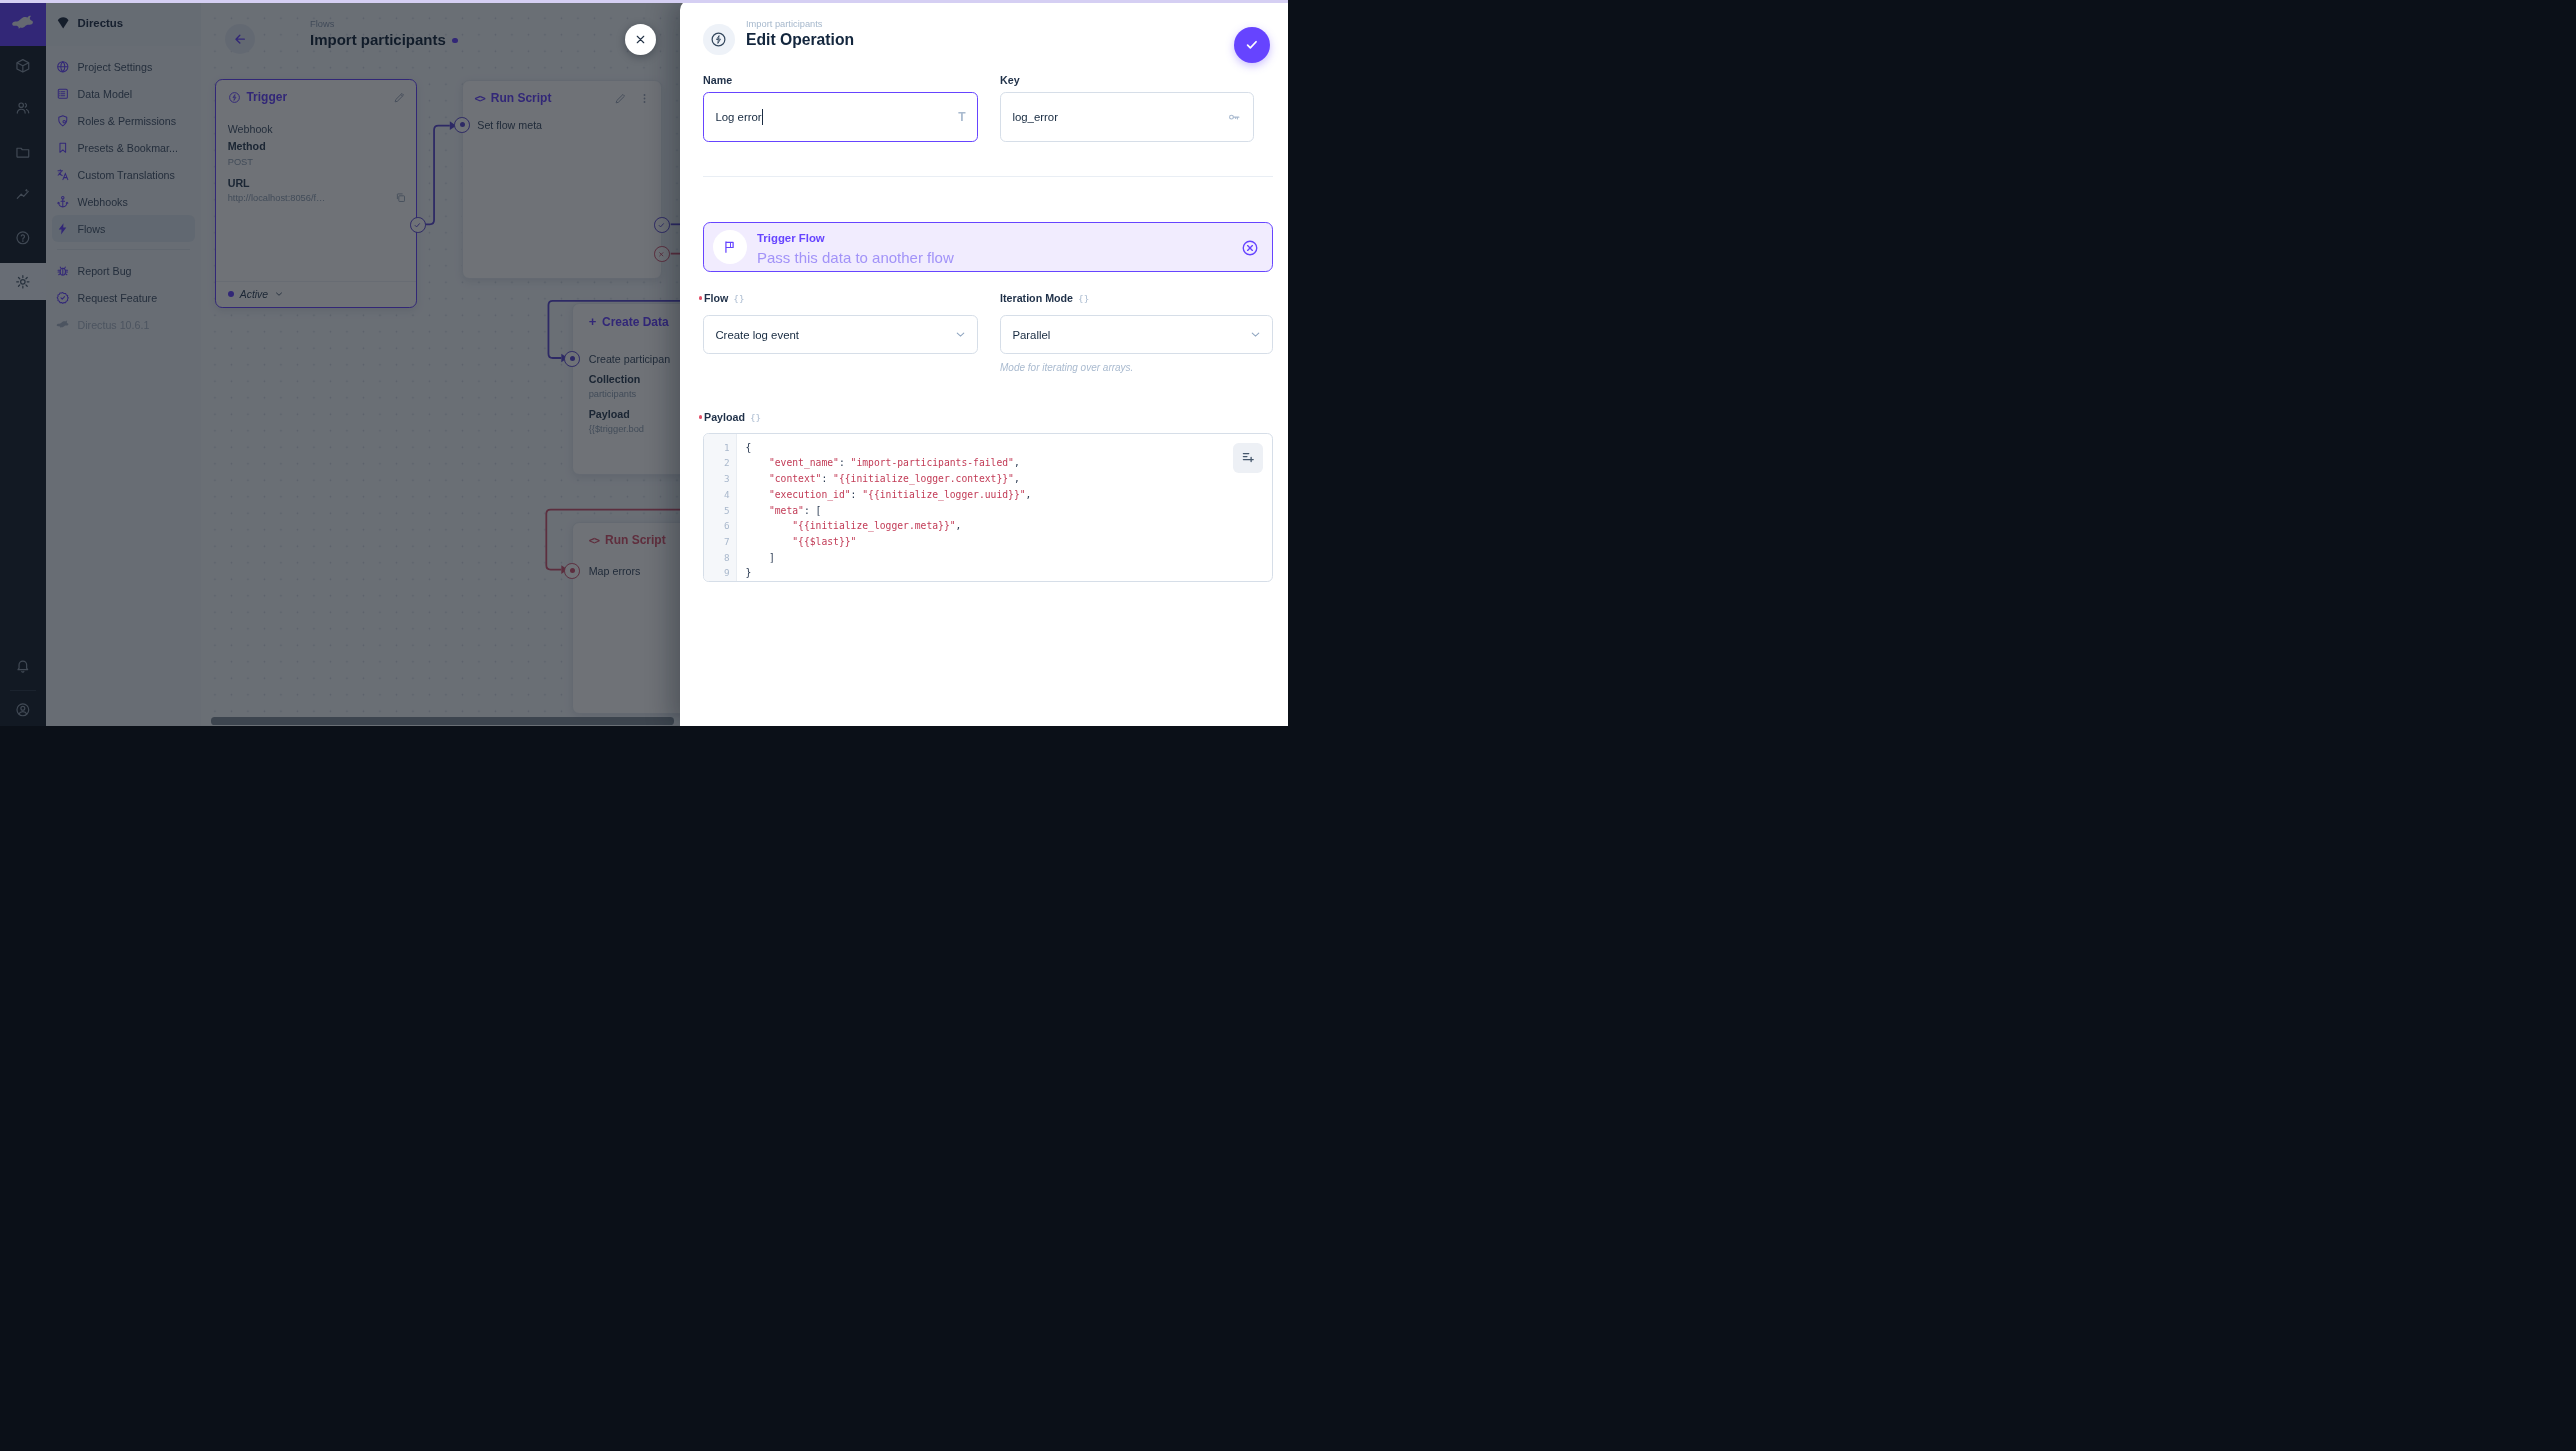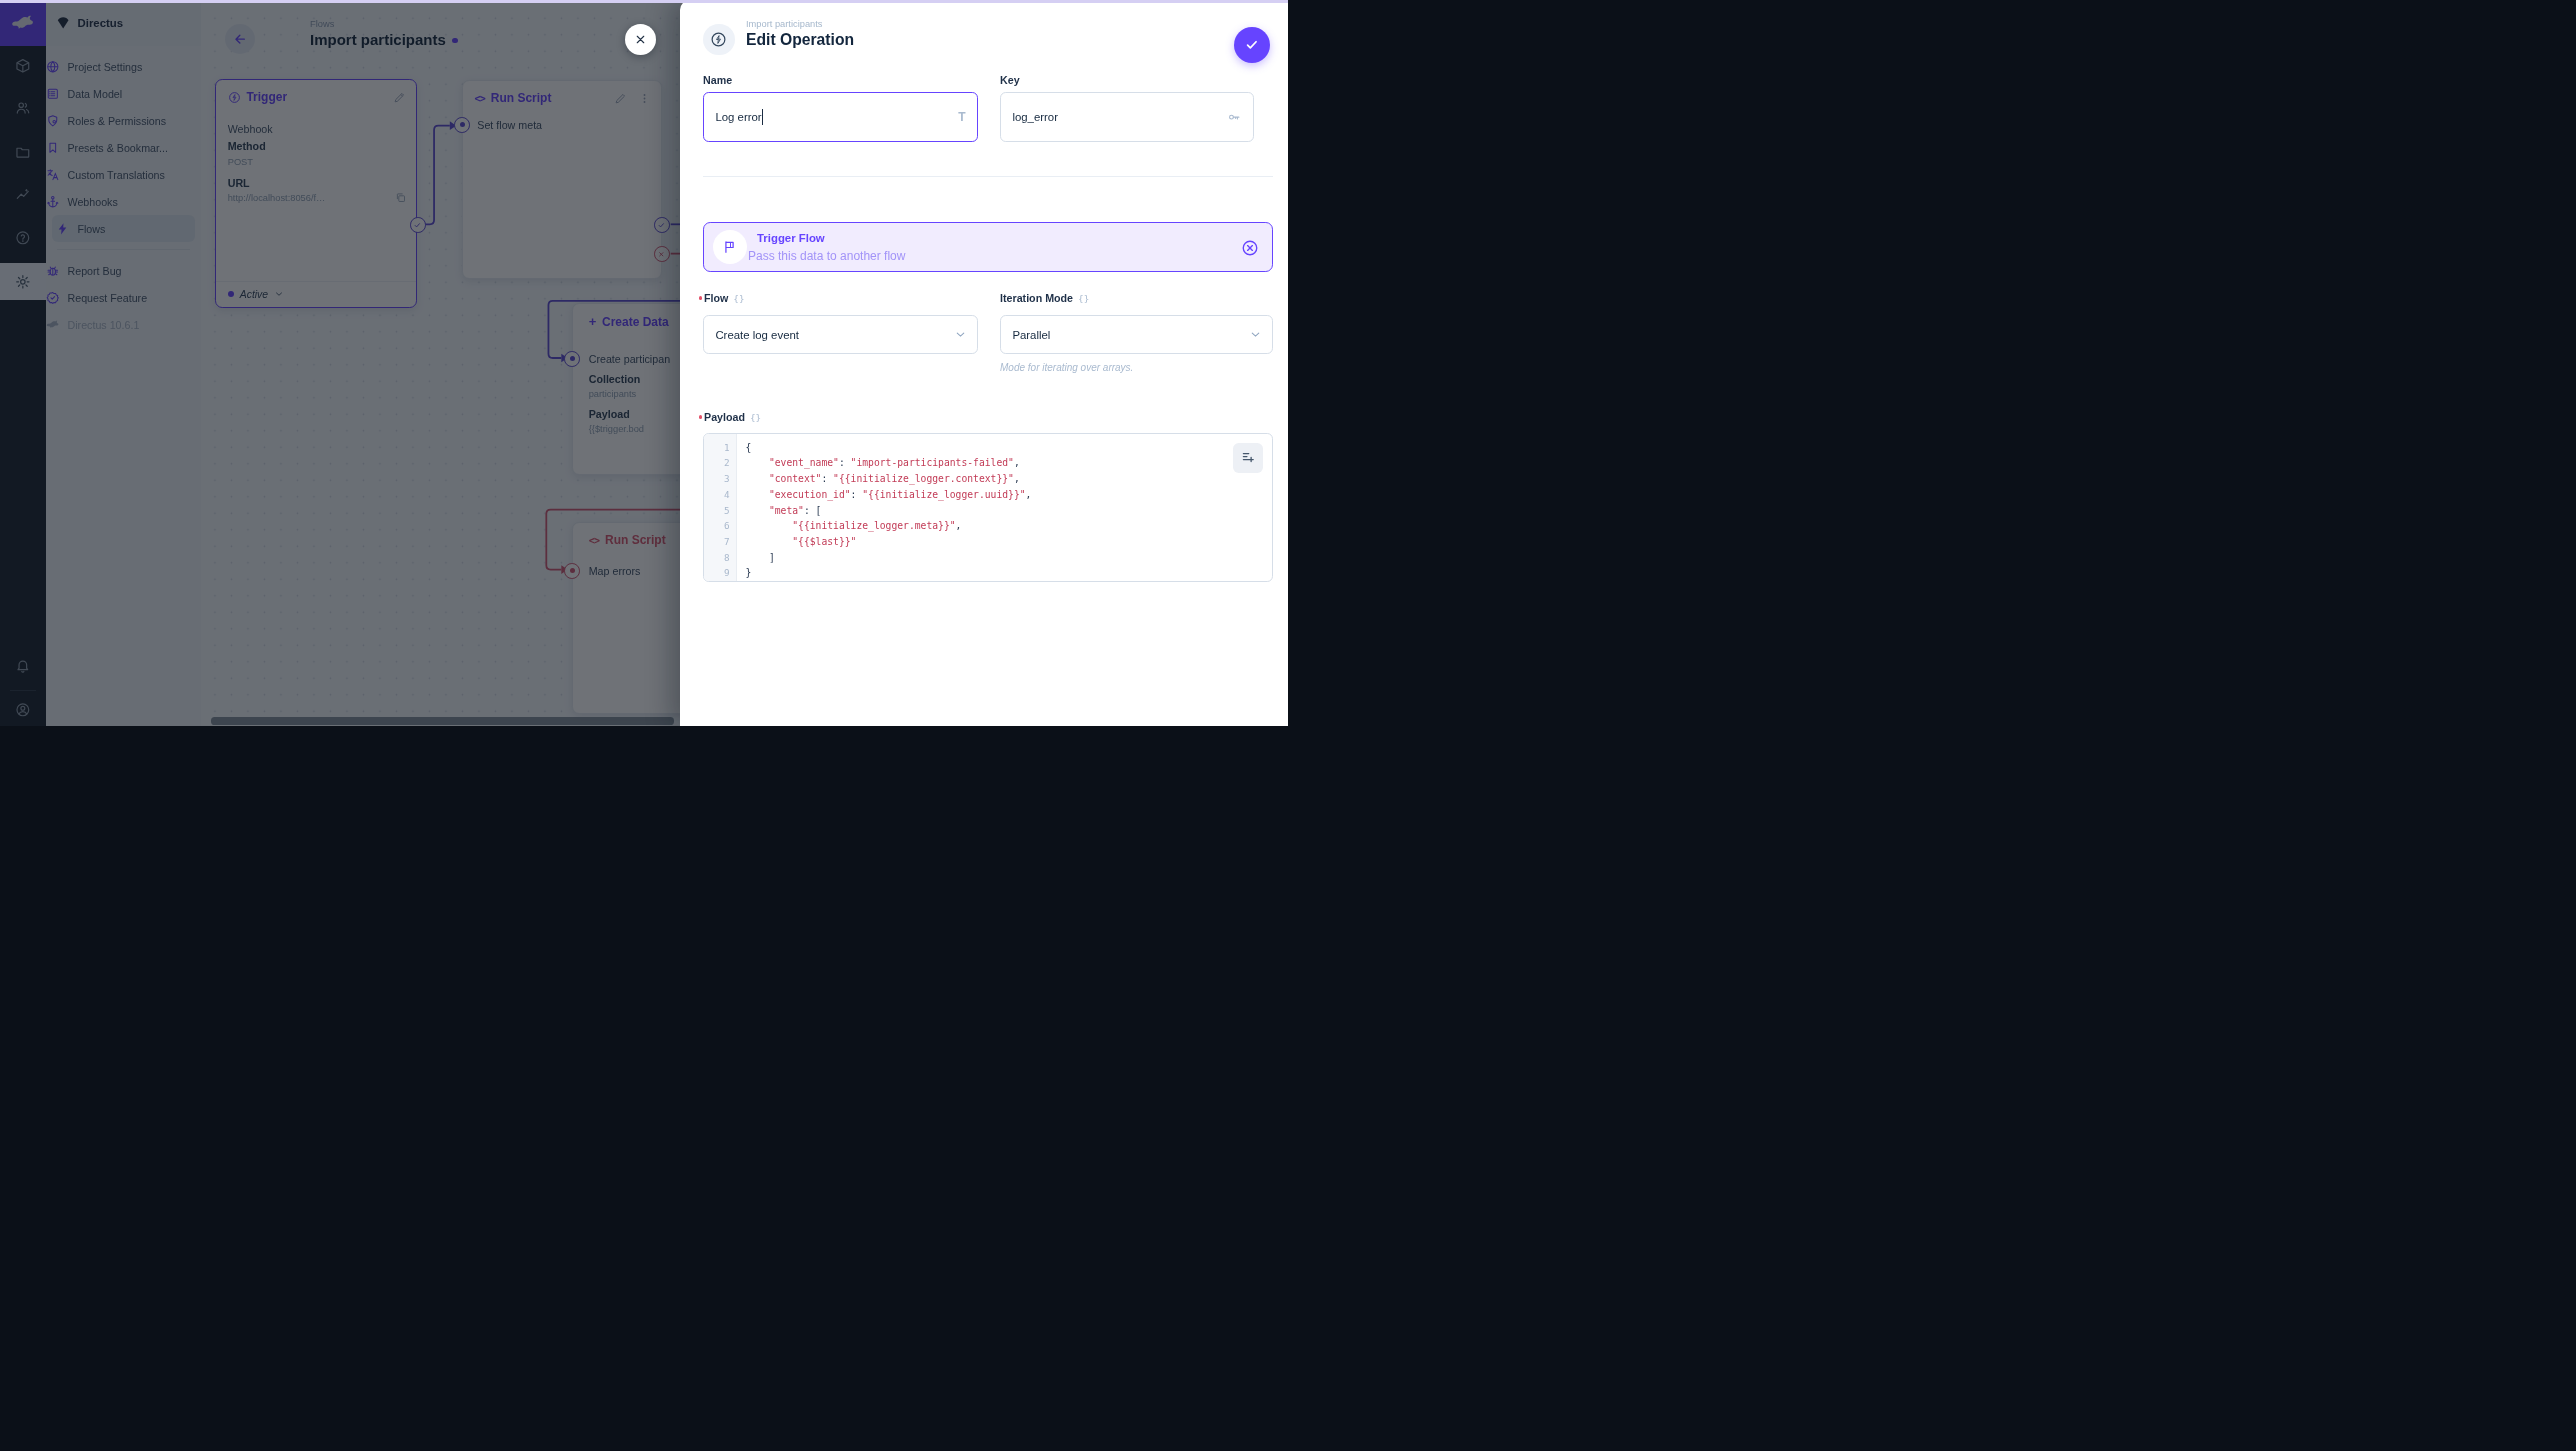--- a/index.html
+++ b/index.html
@@ -16,21 +16,21 @@
   .mod-icon { position:absolute; left:0; width:46px; height:31.5px; display:flex; align-items:center; justify-content:center; color:#8c9aa9; }
   .mod-icon svg { width:15.7px; height:15.7px; }
   .mod-active-bg { position:absolute; left:0; top:263px; width:46px; height:37px; background:#eef3f9; }
   .mod-divider { position:absolute; left:10px; top:690px; width:26px; height:0.7px; background:#2e3b4a; }
 
   
   .nav { position:absolute; left:46px; top:0; width:155px; height:100%; background:#eef2f7; z-index:10; }
   .nav-header { height:46px; background:#e9eff6; display:flex; align-items:center; gap:7.2px; padding-left:10px; }
   .nav-header .txt { font-size:11.4px; font-weight:600; color:#22324a; }
   .nav-list { padding-top:7.2px; }
-  .nav-item { height:27px; display:flex; align-items:center; gap:7.9px; color:#44566c; font-size:10.7px; }
+  .nav-item { height:27px; display:flex; align-items:center; gap:7.9px; padding-left:10px; color:#44566c; font-size:10.7px; }
   .nav-item svg { width:13.6px; height:13.6px; color:#6644ff; flex:0 0 auto; }
   .nav-item.active { background:#dde7f0; border-radius:5.7px; margin:0 5.7px; padding-left:4.3px; }
   .nav-divider { height:0.7px; background:#dde3ec; margin:7.2px 11.4px; }
   .nav-item.version { color:#a7b4c5; }
   .nav-item.version svg { color:#a7b4c5; }
 
   
   .canvas { position:absolute; left:201px; top:0; width:479px; height:100%; z-index:10; overflow:hidden;
             background:#f3f7fb;
             background-image:radial-gradient(#c9d2dd 0.9px, transparent 1px);
@@ -89,21 +89,21 @@
   .input-box .grow { flex:1; }
   .caret { display:inline-block; width:1.1px; height:15.7px; background:#1b2c42; vertical-align:middle; margin-left:0.7px; }
   .t-icon { font-size:12px; font-weight:700; color:#a9bacf; }
   .input-box svg { color:#a9bacf; }
 
   .d-divider { position:absolute; left:23px; width:570px; height:0.7px; background:#e9eef4; top:176px; }
 
   .tf-card { position:absolute; left:23px; top:222px; width:570px; height:50px; background:#f1ecfe; border:1.4px solid #6644ff; border-radius:7.2px; }
   .tf-icon { position:absolute; left:8.6px; top:7.2px; width:34px; height:34px; border-radius:50%; background:#fff; display:flex; align-items:center; justify-content:center; color:#6644ff; }
   .tf-title { position:absolute; left:53px; top:8.6px; font-size:11.4px; font-weight:600; color:#6644ff; }
-  .tf-sub { position:absolute; left:44px; top:26px; font-size:12px; color:#a293f8;text-align:right; }
+  .tf-sub { position:absolute; left:53px; top:26px; font-size:15px; color:#a293f8;text-align:right; }
   .tf-x { position:absolute; right:13px; top:15.7px; color:#6644ff; }
 
   .select-box { position:absolute; top:315px; height:39px; border:1.1px solid #d6dee8; border-radius:5.7px; background:#fff; display:flex; align-items:center; padding:0 10px 0 11.4px; font-size:11.4px; color:#16293f; }
   .select-box .grow { flex:1; }
   .select-box svg { color:#8fa5c0; }
   .field-note { position:absolute; left:320px; top:362px; font-size:10px; font-style:italic; color:#a9bacf; }
 
   .editor { position:absolute; left:23px; top:433px; width:570px; height:149px; border:1.1px solid #d6dee8; border-radius:5.7px; background:#fff; overflow:hidden; }
   .ed-gutter { position:absolute; left:0; top:0; bottom:0; width:33px; background:#f5f7fa; border-right:0.7px solid #e9edf2; padding-top:5.7px; }
   .ed-gutter div { font-family:"DejaVu Sans Mono", monospace; font-size:9.3px; color:#a9b8cc; line-height:15.7px; text-align:right; padding-right:6.4px; }

